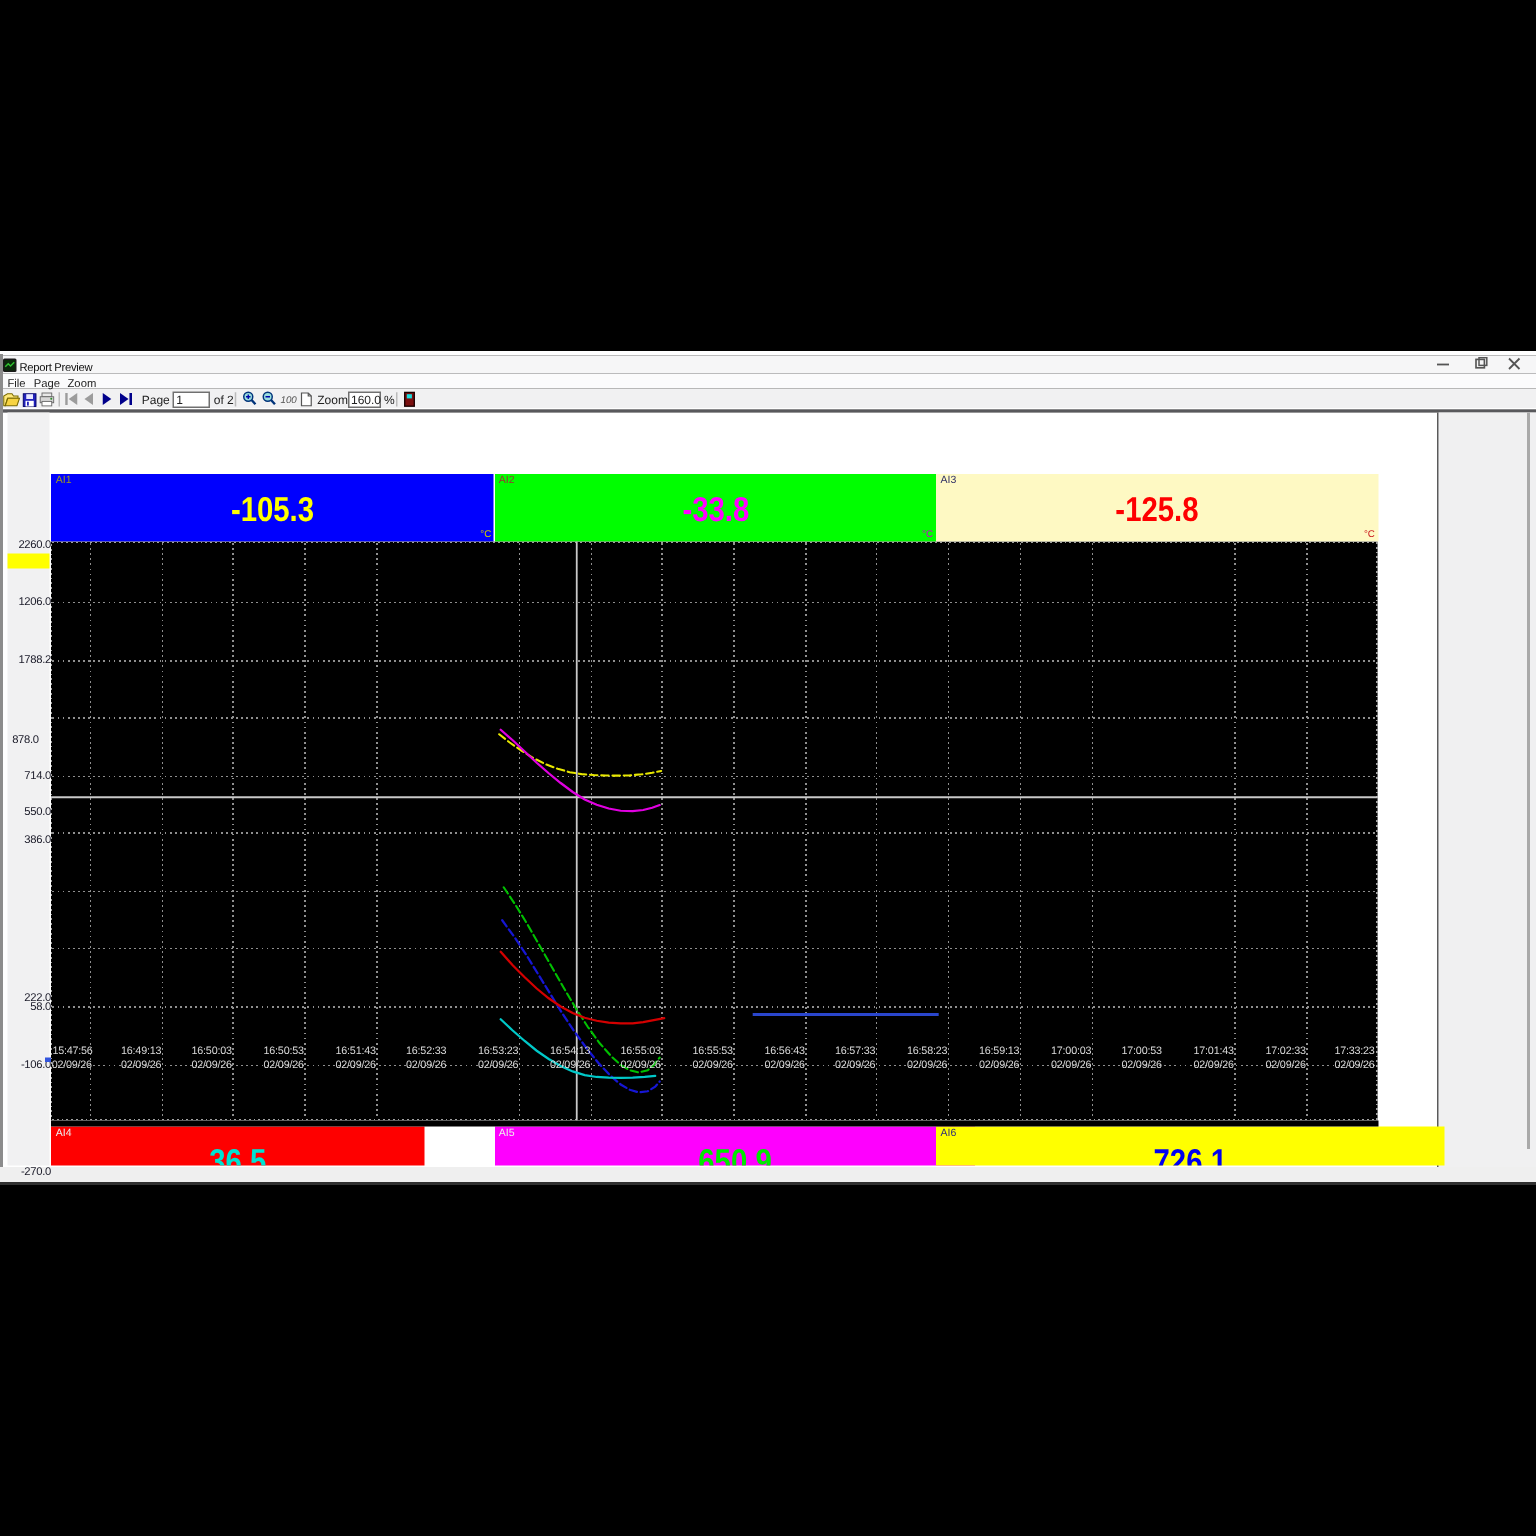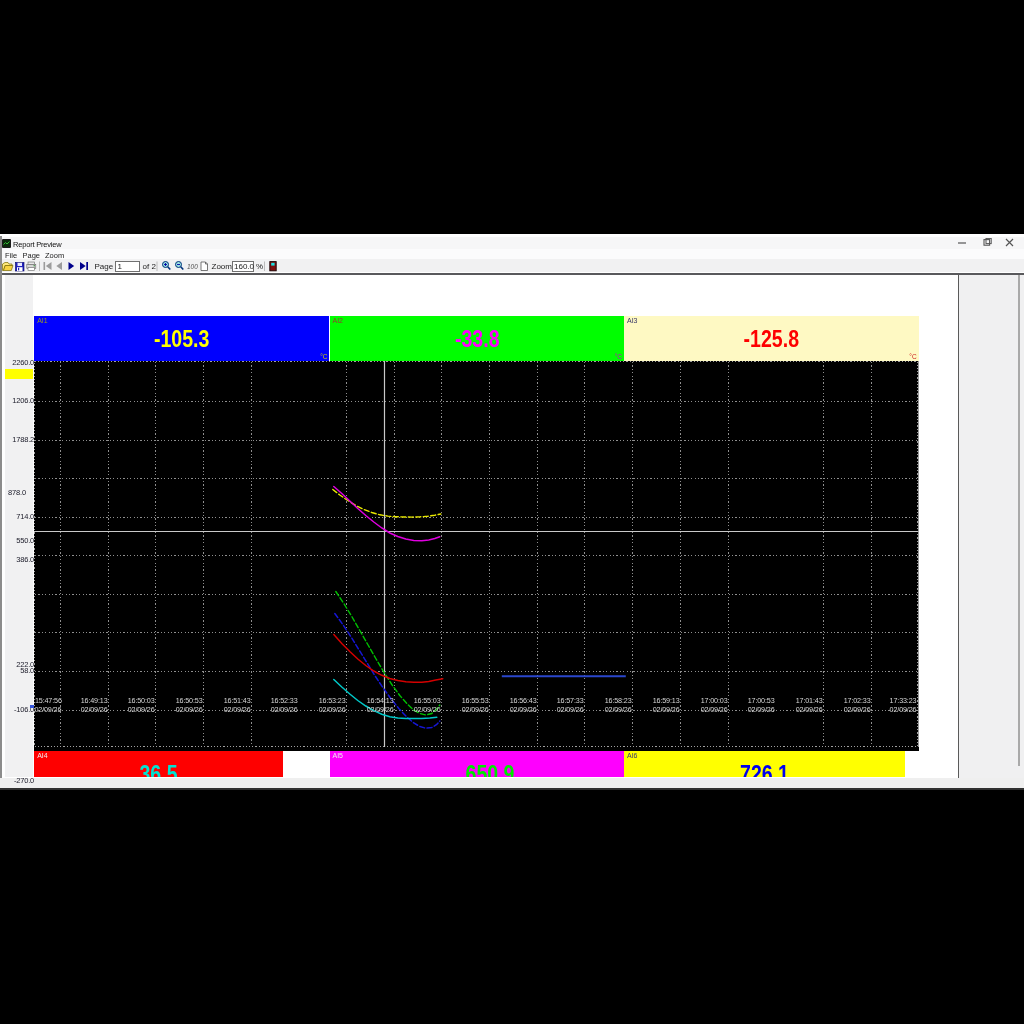--- a/index.html
+++ b/index.html
@@ -152,21 +152,21 @@
     <div class="pdeg" style="color:#cc2222;">°C</div>
   </div>
   <div class="panel" style="left:34.2px;top:750.5px;width:249px;height:26px;overflow:hidden;background:#fe0000;">
     <div class="plab" style="color:#eee;">AI4</div>
     <div class="pv" style="top:12.5px;color:#00e2d2;">36.5</div>
   </div>
   <div class="panel" style="left:329.5px;top:750.5px;width:320px;height:26px;overflow:hidden;background:#fe00fe;">
     <div class="plab" style="color:#eee;">AI5</div>
     <div class="pv" style="top:12.5px;color:#00e800;">650.9</div>
   </div>
-  <div class="panel" style="left:624px;top:750.5px;width:249px;height:26px;overflow:hidden;background:#ffff00;padding-left:32px;">
+  <div class="panel" style="left:624px;top:750.5px;width:339px;height:26px;overflow:hidden;background:#ffff00;">
     <div class="plab" style="color:#337;">AI6</div>
     <div class="pv" style="top:12.5px;color:#0000f0;">726.1</div>
   </div>
 </div>
 <div class="abs" style="left:34.2px;top:746.5px;width:884.4px;height:4px;background:#000;"></div>
 <div class="abs" style="left:30px;top:704.5px;width:4.5px;height:3px;background:#3355dd;"></div>
 <div id="plot">
 <svg class="abs" style="left:34.2px;top:360.5px;" width="884.4" height="386.0" viewBox="0 0 884.4 386.0">
 <rect x="0" y="0" width="884.4" height="386.0" fill="#000"></rect>
 <rect x="0.5" y="0.5" width="883.4" height="385.0" stroke="#a0a0a0" stroke-width="1" stroke-dasharray="1.2 2" fill="none" shape-rendering="crispEdges"></rect>

